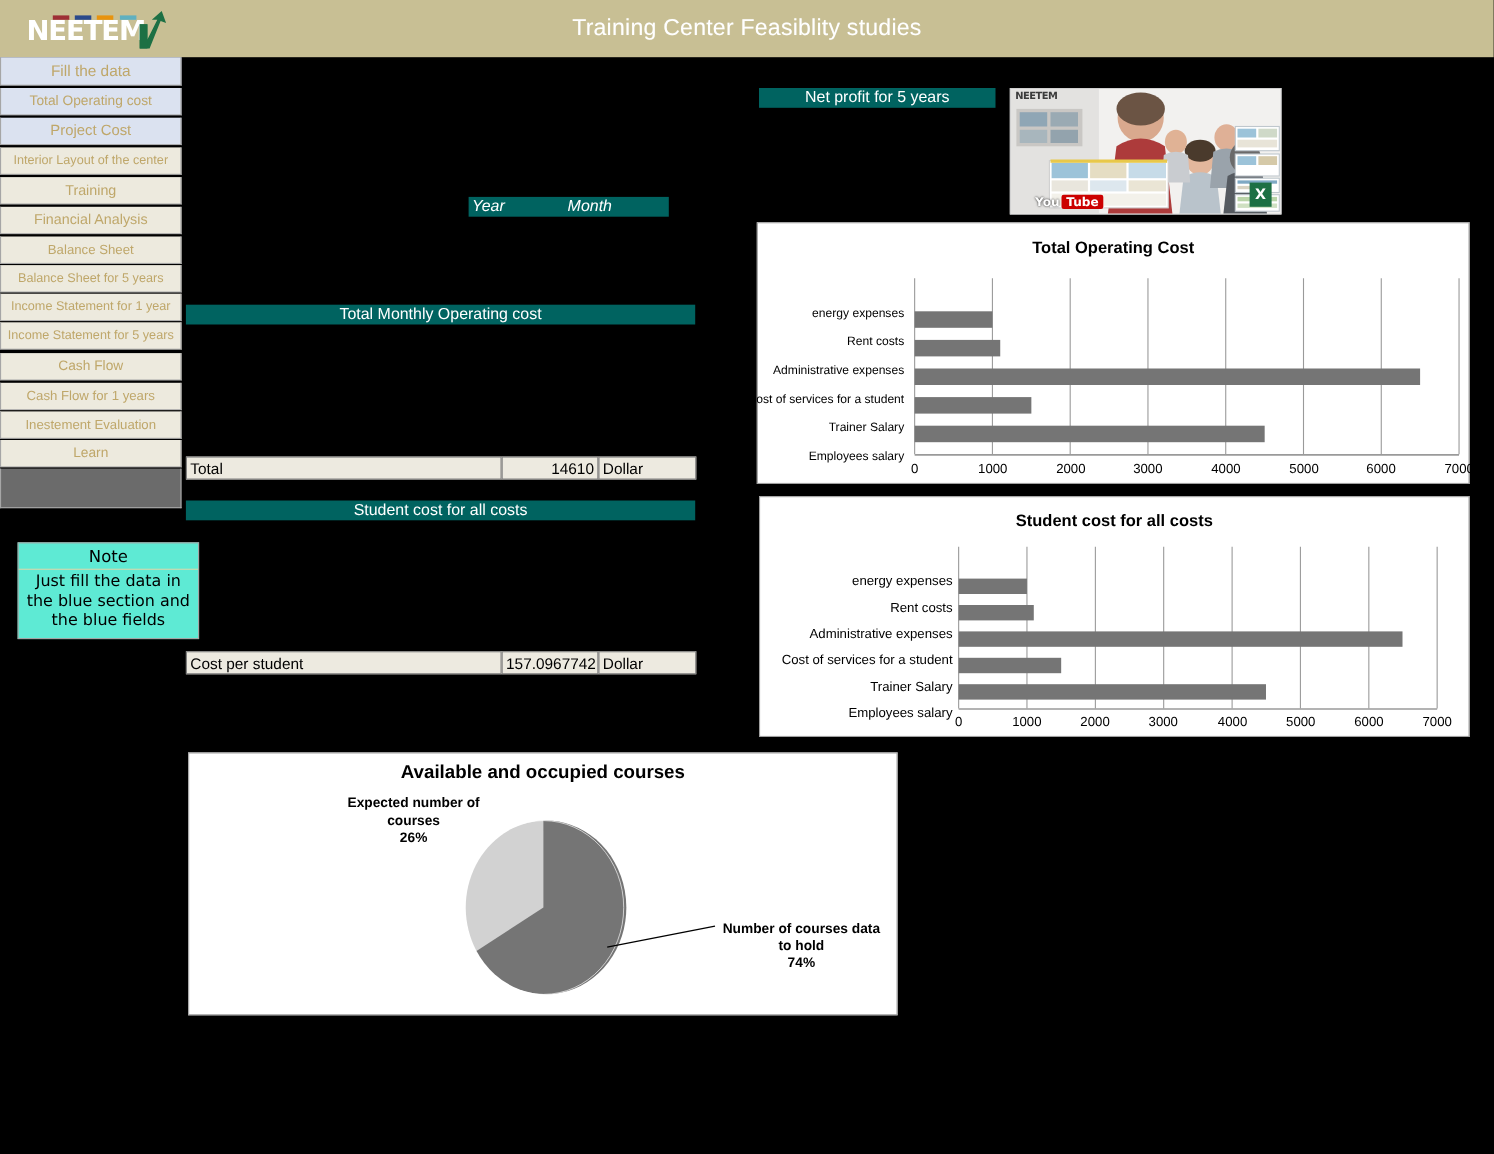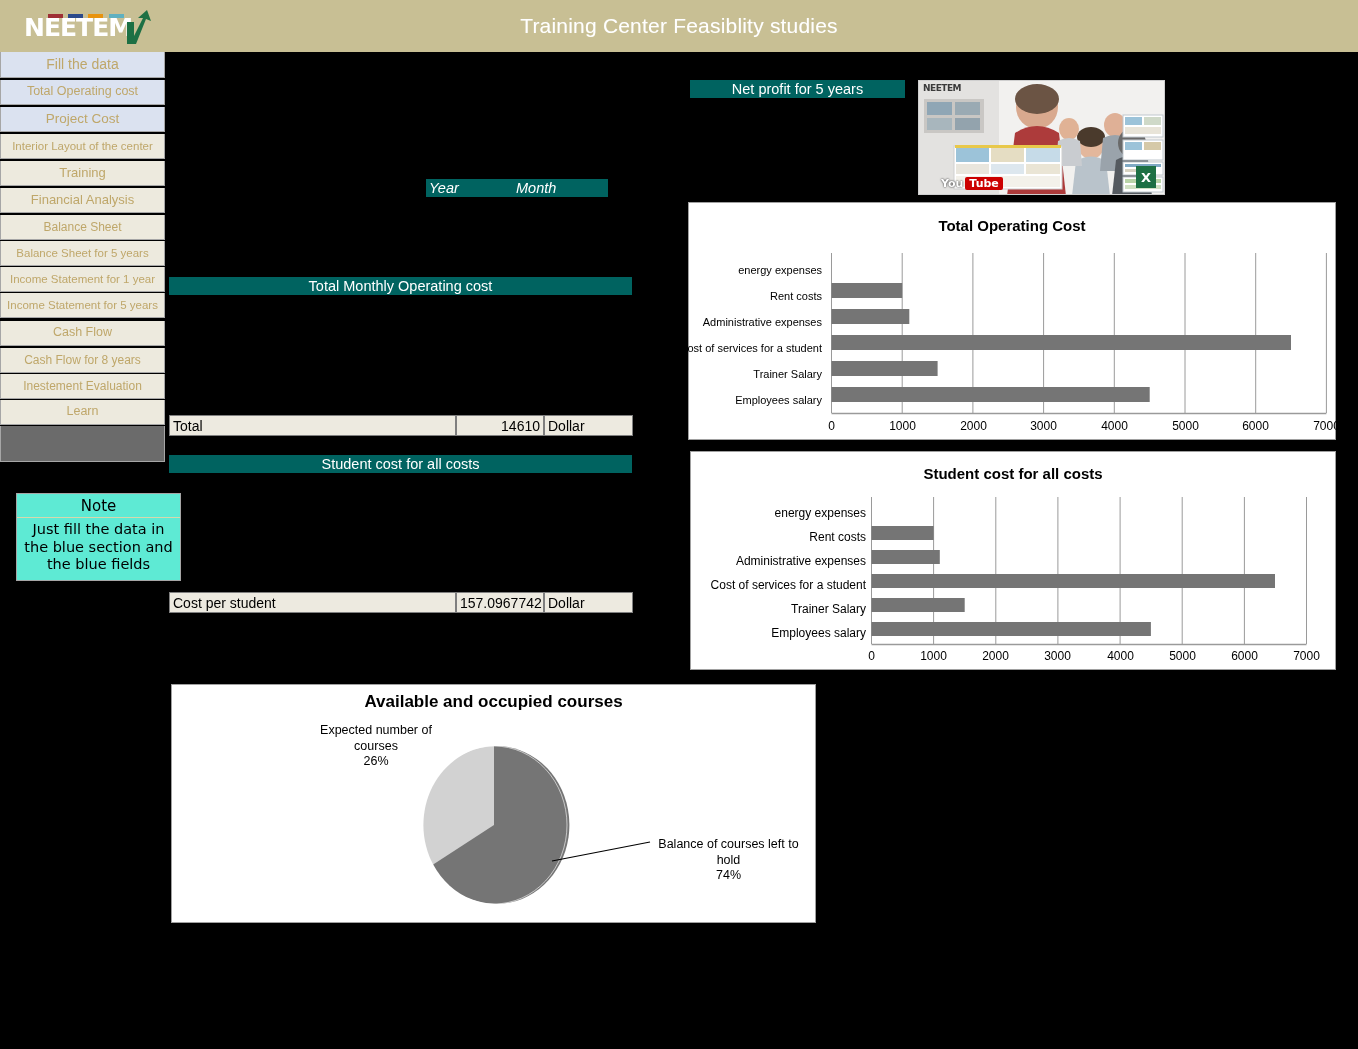--- a/index.html
+++ b/index.html
@@ -108,25 +108,26 @@
   .chart-frame {
     position: absolute; background: #ffffff; border: 1px solid #a0a0a0;
   }
   .chart-title {
     position: absolute; left: 0; width: 100%; text-align: center;
     font-family: "Liberation Sans", sans-serif; font-weight: bold; color: #000;
   }
   .cat-label {
     position: absolute; text-align: left; font-size: 11px; color: #000;
     white-space: nowrap;
+    margin-top: 15px;
   }
   .tick-label { position: absolute; font-size: 12px; color: #000; text-align: center; }
 
   
-  .pie-label { position: absolute; font-size: 12.5px; color: #000; line-height: 1.25; }
+  .pie-label { position: absolute; font-size: 12.5px; color: #000; line-height: 1.25; font-weight: bold; }
 </style>
 </head>
 <body>
 
 <div id="root">
 
   <div class="banner">
     <div class="logo">
       <div class="dash d1"></div>
       <div class="dash d2"></div>
@@ -180,21 +181,21 @@
     <div class="nav-sep" style="height:1px"></div>
     <div class="nav-item beige" style="height:25px;font-size:11.5px">
         <span>Income Statement for 5 years</span>
       </div>
     <div class="nav-sep" style="height:3px"></div>
     <div class="nav-item beige" style="height:25px;font-size:12.5px">
         <span>Cash Flow</span>
       </div>
     <div class="nav-sep" style="height:2px"></div>
     <div class="nav-item beige" style="height:25px;font-size:12px">
-        <span>Cash Flow for 8 years</span>
+        <span>Cash Flow for 1 years</span>
       </div>
     <div class="nav-sep" style="height:1px"></div>
     <div class="nav-item beige" style="height:25px;font-size:12px">
         <span>Inestement Evaluation</span>
       </div>
     <div class="nav-sep" style="height:1px"></div>
     <div class="nav-item beige" style="height:25px;font-size:12.5px">
         <span>Learn</span>
       </div>
     <div class="nav-sep" style="height:1px"></div>
@@ -375,18 +376,18 @@
       <ellipse cx="322" cy="140" rx="73" ry="79" fill="none" stroke="#ffffff" stroke-width="0.6"></ellipse>
       <line x1="380" y1="176" x2="478" y2="157" stroke="#000" stroke-width="1.2"></line>
     </svg>
 
     <div class="pie-label" style="left:139px; top:38px; width:130px; text-align:center;">
       <div style="white-space:pre-line">Expected number of courses</div>
       <div>26%</div>
     </div>
 
     <div class="pie-label" style="left:484px; top:152px; width:145px; text-align:center;">
-      <div style="white-space:pre-line">Balance of courses left to hold</div>
+      <div style="white-space:pre-line">Number of courses data to hold</div>
       <div>74%</div>
     </div>
   </div>
 
 </div>
 
 </body></html>

